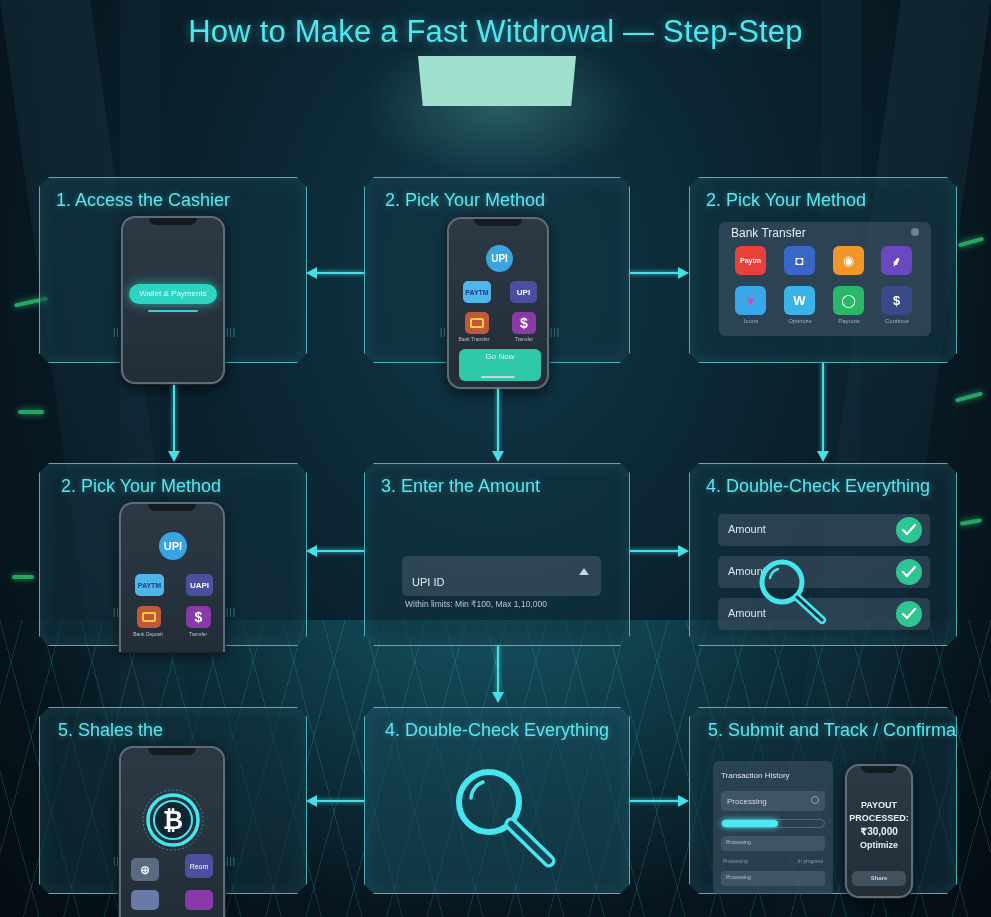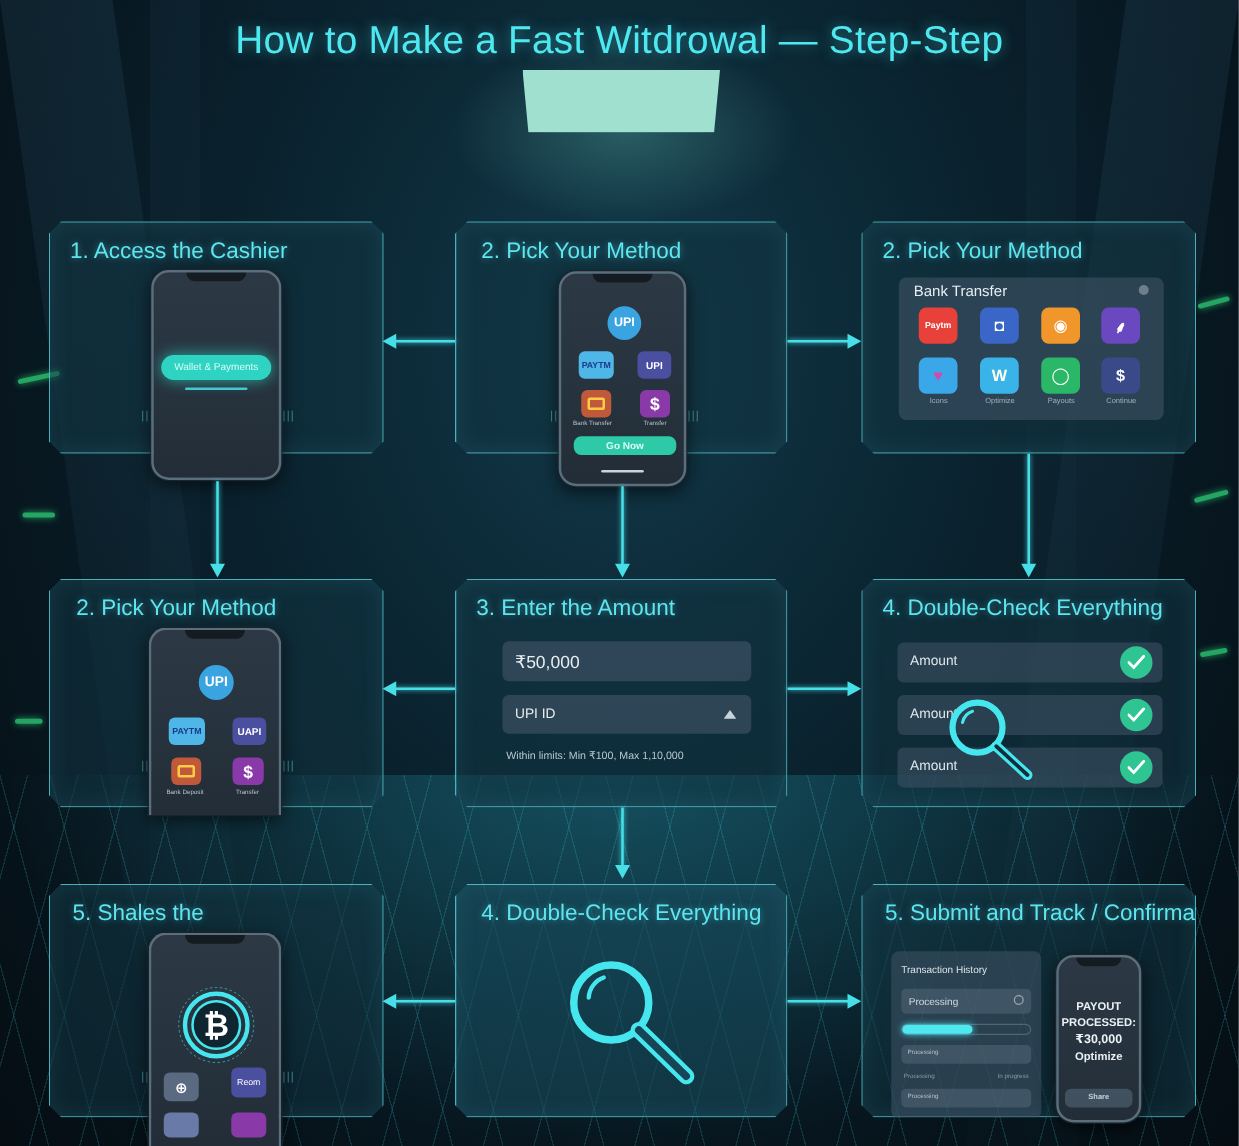--- a/index.html
+++ b/index.html
@@ -146,21 +146,21 @@
   <div class="notch"></div>
   <div class="upi-circle" style="left:37px;top:26px;width:27px;height:27px;font-size:10px;">UPI</div>
   <div class="app-tile" style="left:14px;top:62px;width:28px;height:22px;background:#4fb6e8;color:#1a3a8a;font-size:7px;">PAYTM</div>
   <div class="app-tile" style="left:61px;top:62px;width:27px;height:22px;background:#4a4fa0;">UPI</div>
   <div class="app-tile" style="left:16px;top:93px;width:24px;height:22px;background:#c0583a;">
     <span style="display:block;width:14px;height:10px;border:2px solid #ffcc44;border-radius:2px;"></span>
   </div>
   <div class="app-tile" style="left:63px;top:93px;width:24px;height:22px;background:#8a3aa8;font-size:14px;">$</div>
   <div class="tiny-label" style="left:6px;top:117px;width:38px;">Bank Transfer</div>
   <div class="tiny-label" style="left:56px;top:117px;width:38px;">Transfer</div>
-  <div class="pill-btn" style="left:10px;top:130px;width:82px;height:15px;line-height:15px;border-radius:6px;background:#2ec9a6;box-shadow:none;font-weight:bold;">Go Now</div>
+  <div class="pill-btn" style="left:10px;top:130px;width:82px;height:32px;line-height:15px;border-radius:6px;background:#2ec9a6;box-shadow:none;">Go Now</div>
   <div class="home-bar" style="top:157px;"></div>
 </div>
 
 <div class="panel" style="left:689px;top:177px;width:268px;height:186px;">
   <div class="panel-title">2. Pick Your Method</div>
   <div class="bank-card" style="left:29px;top:44px;width:212px;height:114px;">
     <div class="bank-title">Bank Transfer</div>
     <div class="bank-gear"></div>
     <div class="bank-icon" style="left:16px;top:24px;background:#e8413a;font-size:7px;">Paytm</div>
     <div class="bank-icon" style="left:65px;top:24px;background:#3a66c8;">◘</div>
@@ -202,22 +202,21 @@
   <div class="app-tile" style="left:16px;top:102px;width:24px;height:22px;background:#c0583a;">
     <span style="display:block;width:14px;height:10px;border:2px solid #ffcc44;border-radius:2px;"></span>
   </div>
   <div class="app-tile" style="left:65px;top:102px;width:25px;height:22px;background:#8a3aa8;font-size:14px;">$</div>
   <div class="tiny-label" style="left:8px;top:127px;width:38px;">Bank Deposit</div>
   <div class="tiny-label" style="left:58px;top:127px;width:38px;">Transfer</div>
 </div>
 
 <div class="panel" style="left:364px;top:463px;width:266px;height:183px;">
   <div class="panel-title">3. Enter the Amount</div>
-  <div class="field" style="left:37px;top:49px;width:199px;height:32px;font-size:14px;padding:8px 10px;">₹50,000</div>
-  <div class="field" style="left:37px;top:92px;width:199px;height:31px;font-size:11px;padding:9px 10px;">
+  <div class="field" style="left:37px;top:92px;width:199px;height:31px;font-size:11px;padding:20px 10px;">
     <span>UPI ID</span>
     <span style="position:absolute;right:12px;top:12px;width:0;height:0;border-left:5px solid transparent;border-right:5px solid transparent;border-bottom:7px solid #c8d4dc;"></span>
   </div>
   <div class="hint" style="left:40px;top:135px;">Within limits: Min ₹100, Max 1,10,000</div>
 </div>
 
 <div class="panel" style="left:689px;top:463px;width:268px;height:183px;">
   <div class="panel-title">4. Double-Check Everything</div>
   <div class="check-row" style="top:50px;">
     <span class="lbl">Amount</span>

